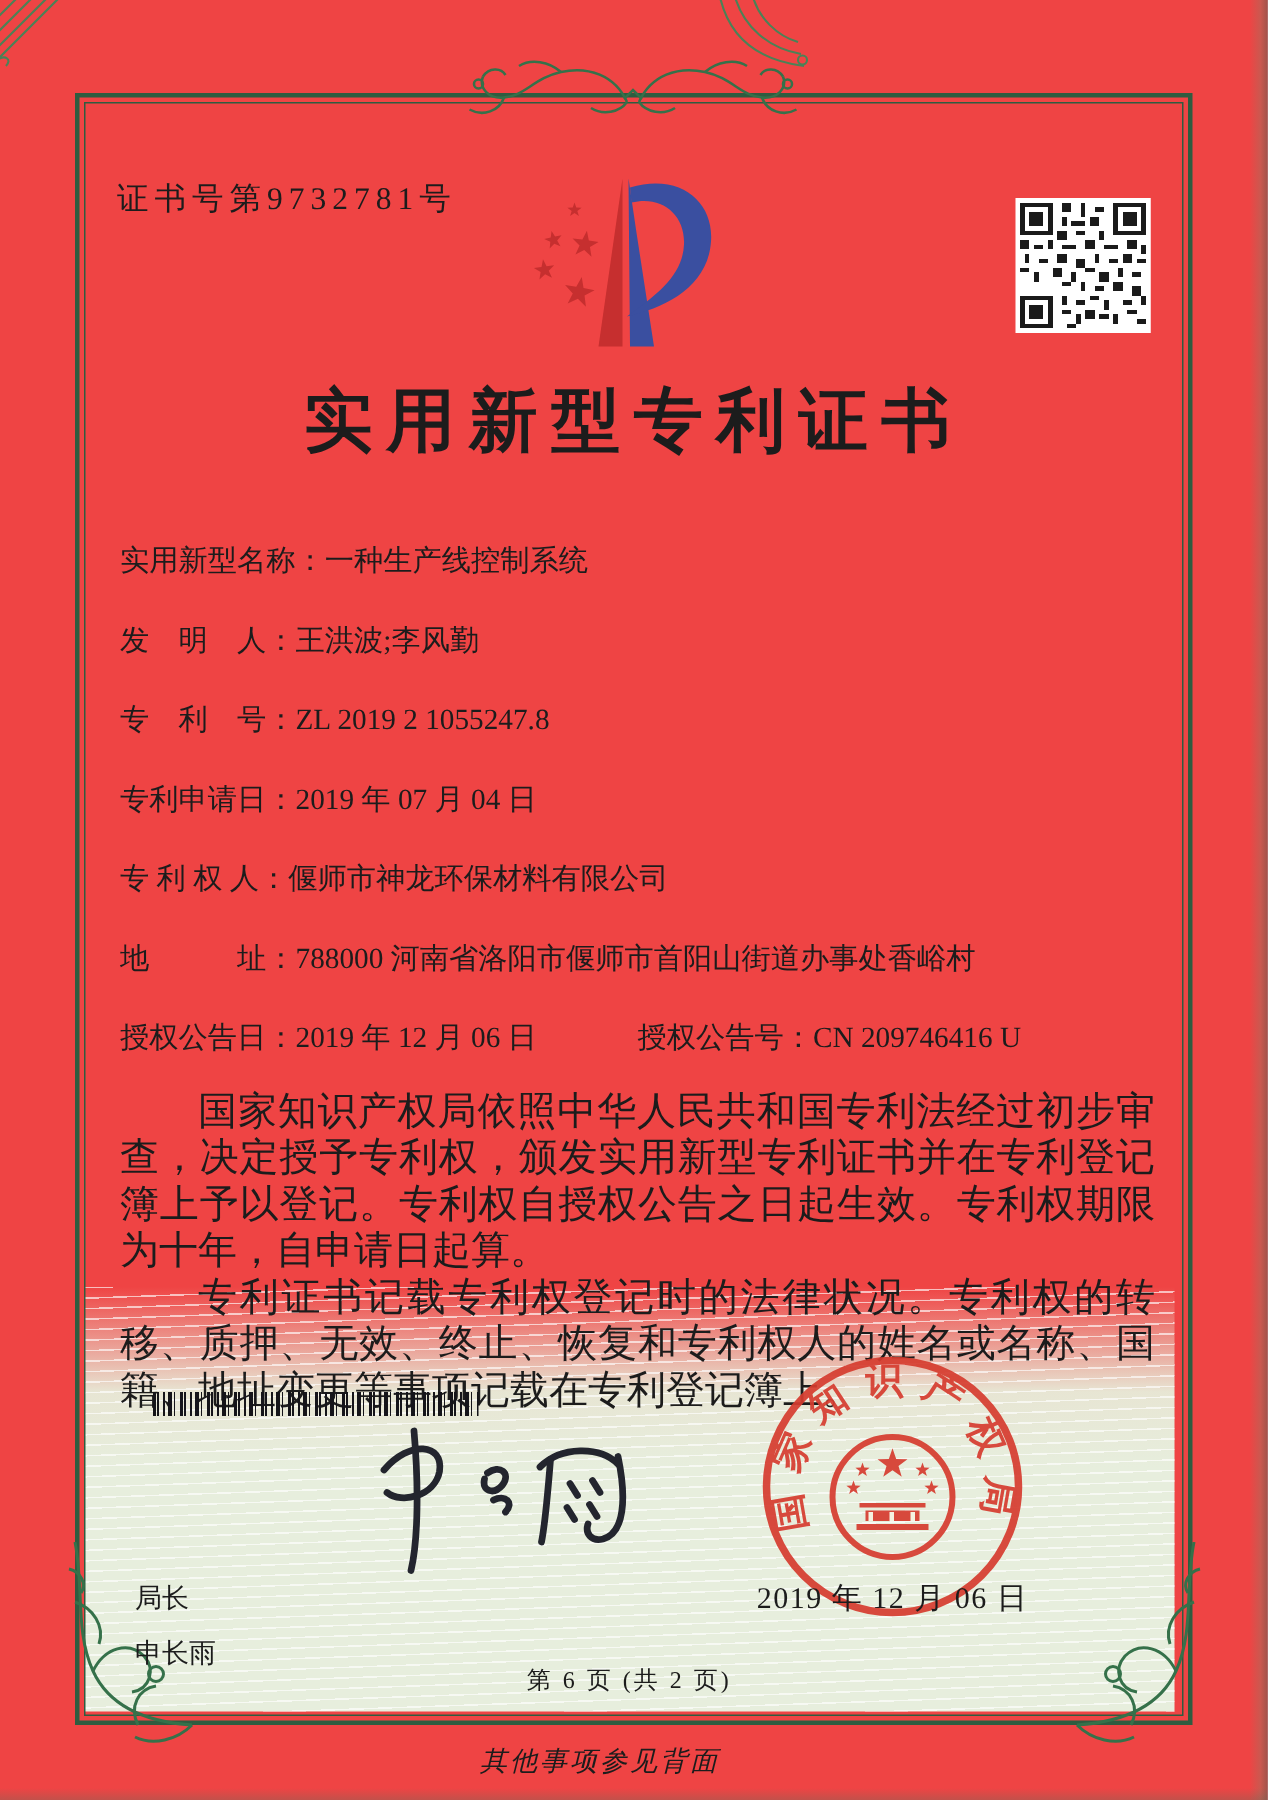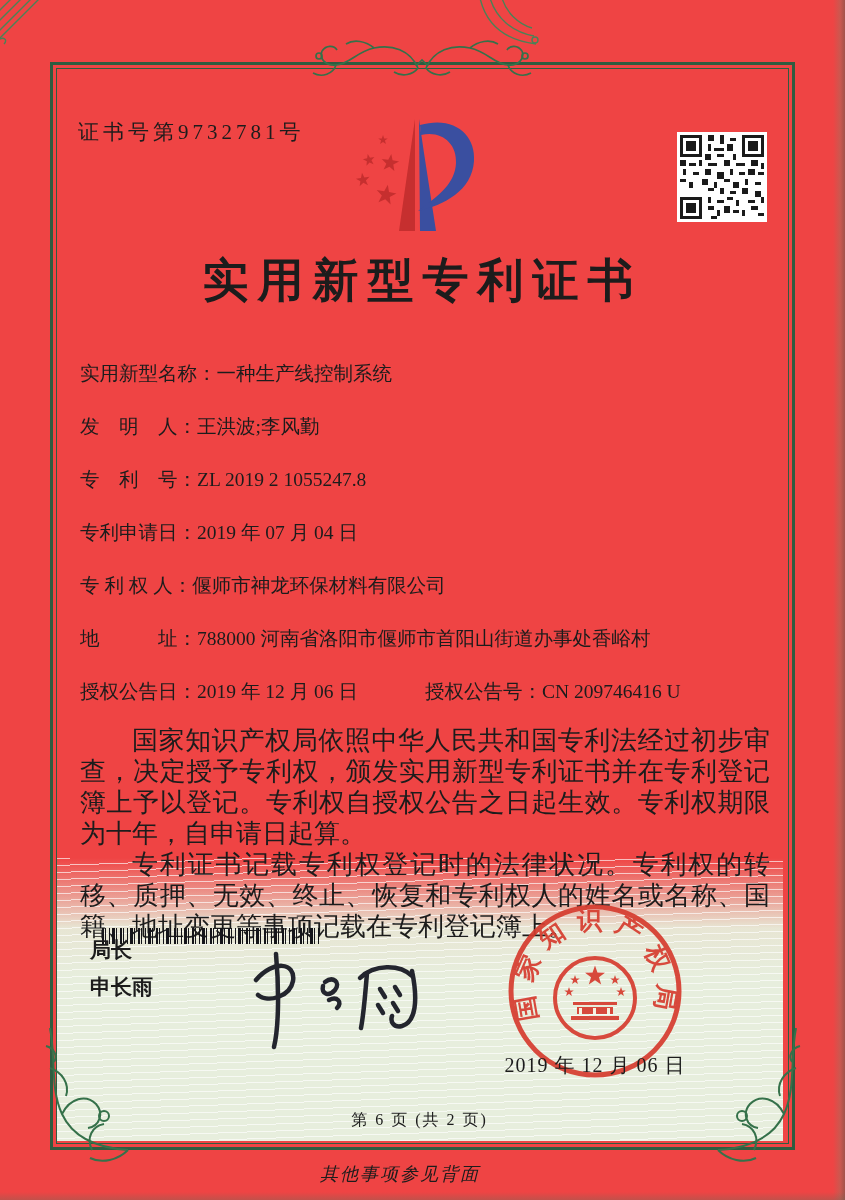--- a/index.html
+++ b/index.html
@@ -34,21 +34,21 @@
   .paras{position:absolute;left:80px;top:708px;width:690px;font-size:26px;
     line-height:31px;text-align:justify;margin-top:17px;}
   .paras p{margin:0;text-indent:2em;}
   .barcode{position:absolute;left:102px;top:928px;width:217px;height:16px;
     background:repeating-linear-gradient(90deg,
       #15151a 0 2px,transparent 2px 3px,
       #15151a 3px 4px,transparent 4px 7px,
       #15151a 7px 8px,transparent 8px 10px,
       #15151a 10px 13px,transparent 13px 14px,
       #15151a 14px 15px,transparent 15px 18px);}
-  .director{position:absolute;left:90px;top:932px;font-size:21px;line-height:37px;font-weight:bold;}
+  .director{position:absolute;left:90px;top:1047px;font-size:18px;line-height:37px;}
   .signature{position:absolute;left:228px;top:948px;}
   .seal{position:absolute;left:506px;top:902px;}
   .seal-date{position:absolute;left:500px;top:1052px;width:190px;text-align:center;
     font-size:20px;letter-spacing:1px;}
   .page-info{position:absolute;left:50px;top:1110px;width:739px;text-align:center;
     font-size:16px;letter-spacing:2px;}
   .back-note{position:absolute;left:0;top:1162px;width:800px;text-align:center;
     font-size:18px;letter-spacing:2px;font-style:italic;}
   .orn{position:absolute;}
   .orn-top{left:292px;top:36px;}

